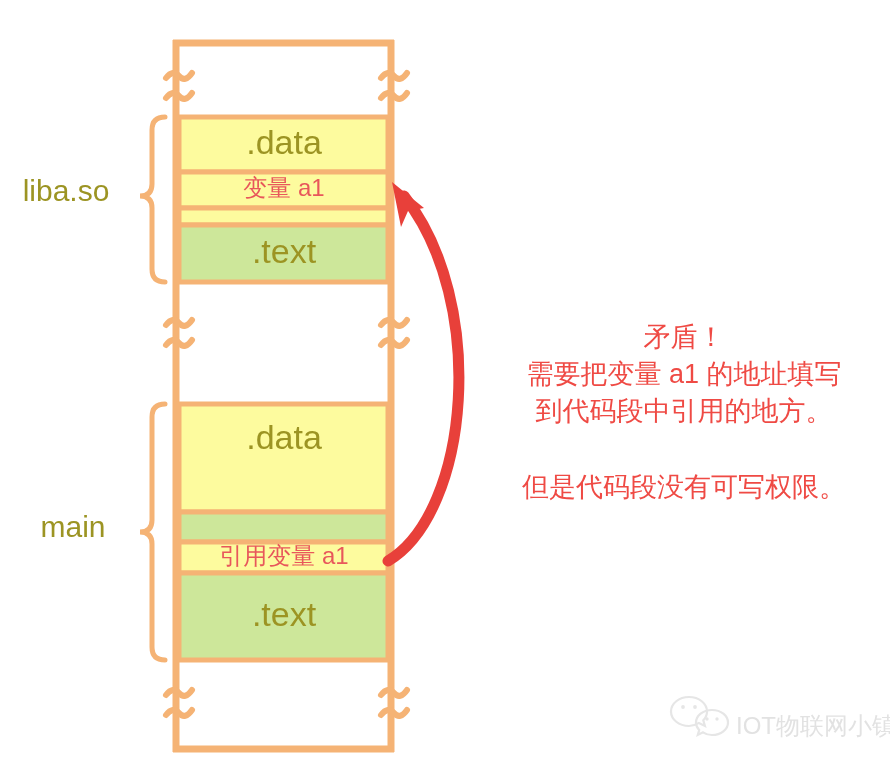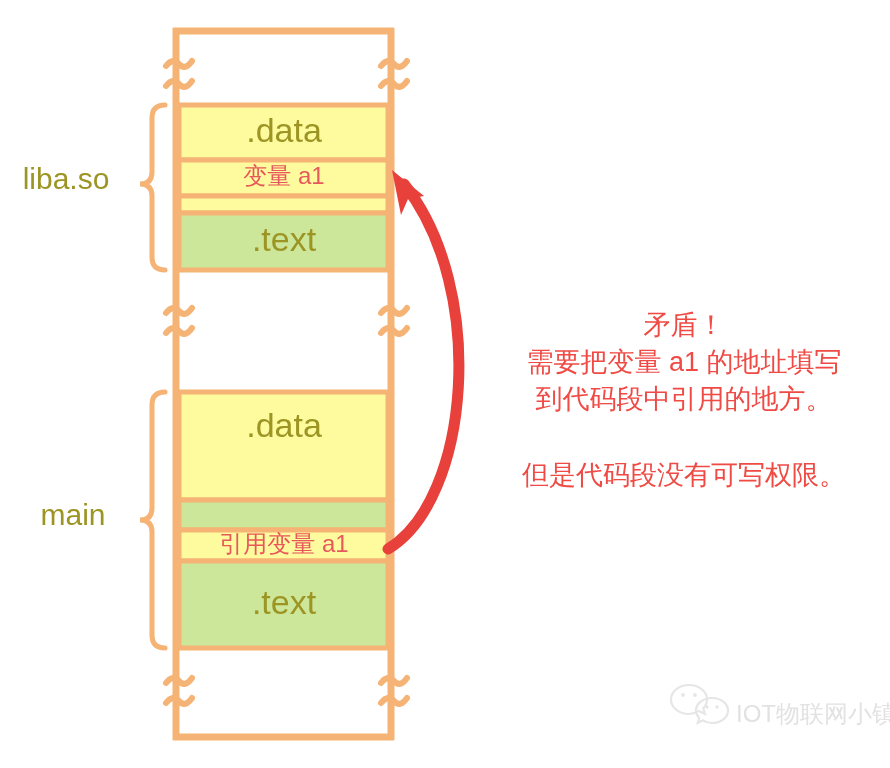--- a/index.html
+++ b/index.html
@@ -9,21 +9,21 @@
   }
   body {
     width: 890px;
     height: 768px;
     position: relative;
     overflow: hidden;
     font-family: "Liberation Sans", "DejaVu Sans", sans-serif;
   }
   #stage {
     position: absolute;
-    left: 0; top: 0;
+    left: 0; top: 12px;
     width: 890px;
     height: 724px;
   }
   #stage svg {
     position: absolute;
     left: 0; top: 0;
     width: 890px;
     height: 768px;
   }
   .seg-label {

